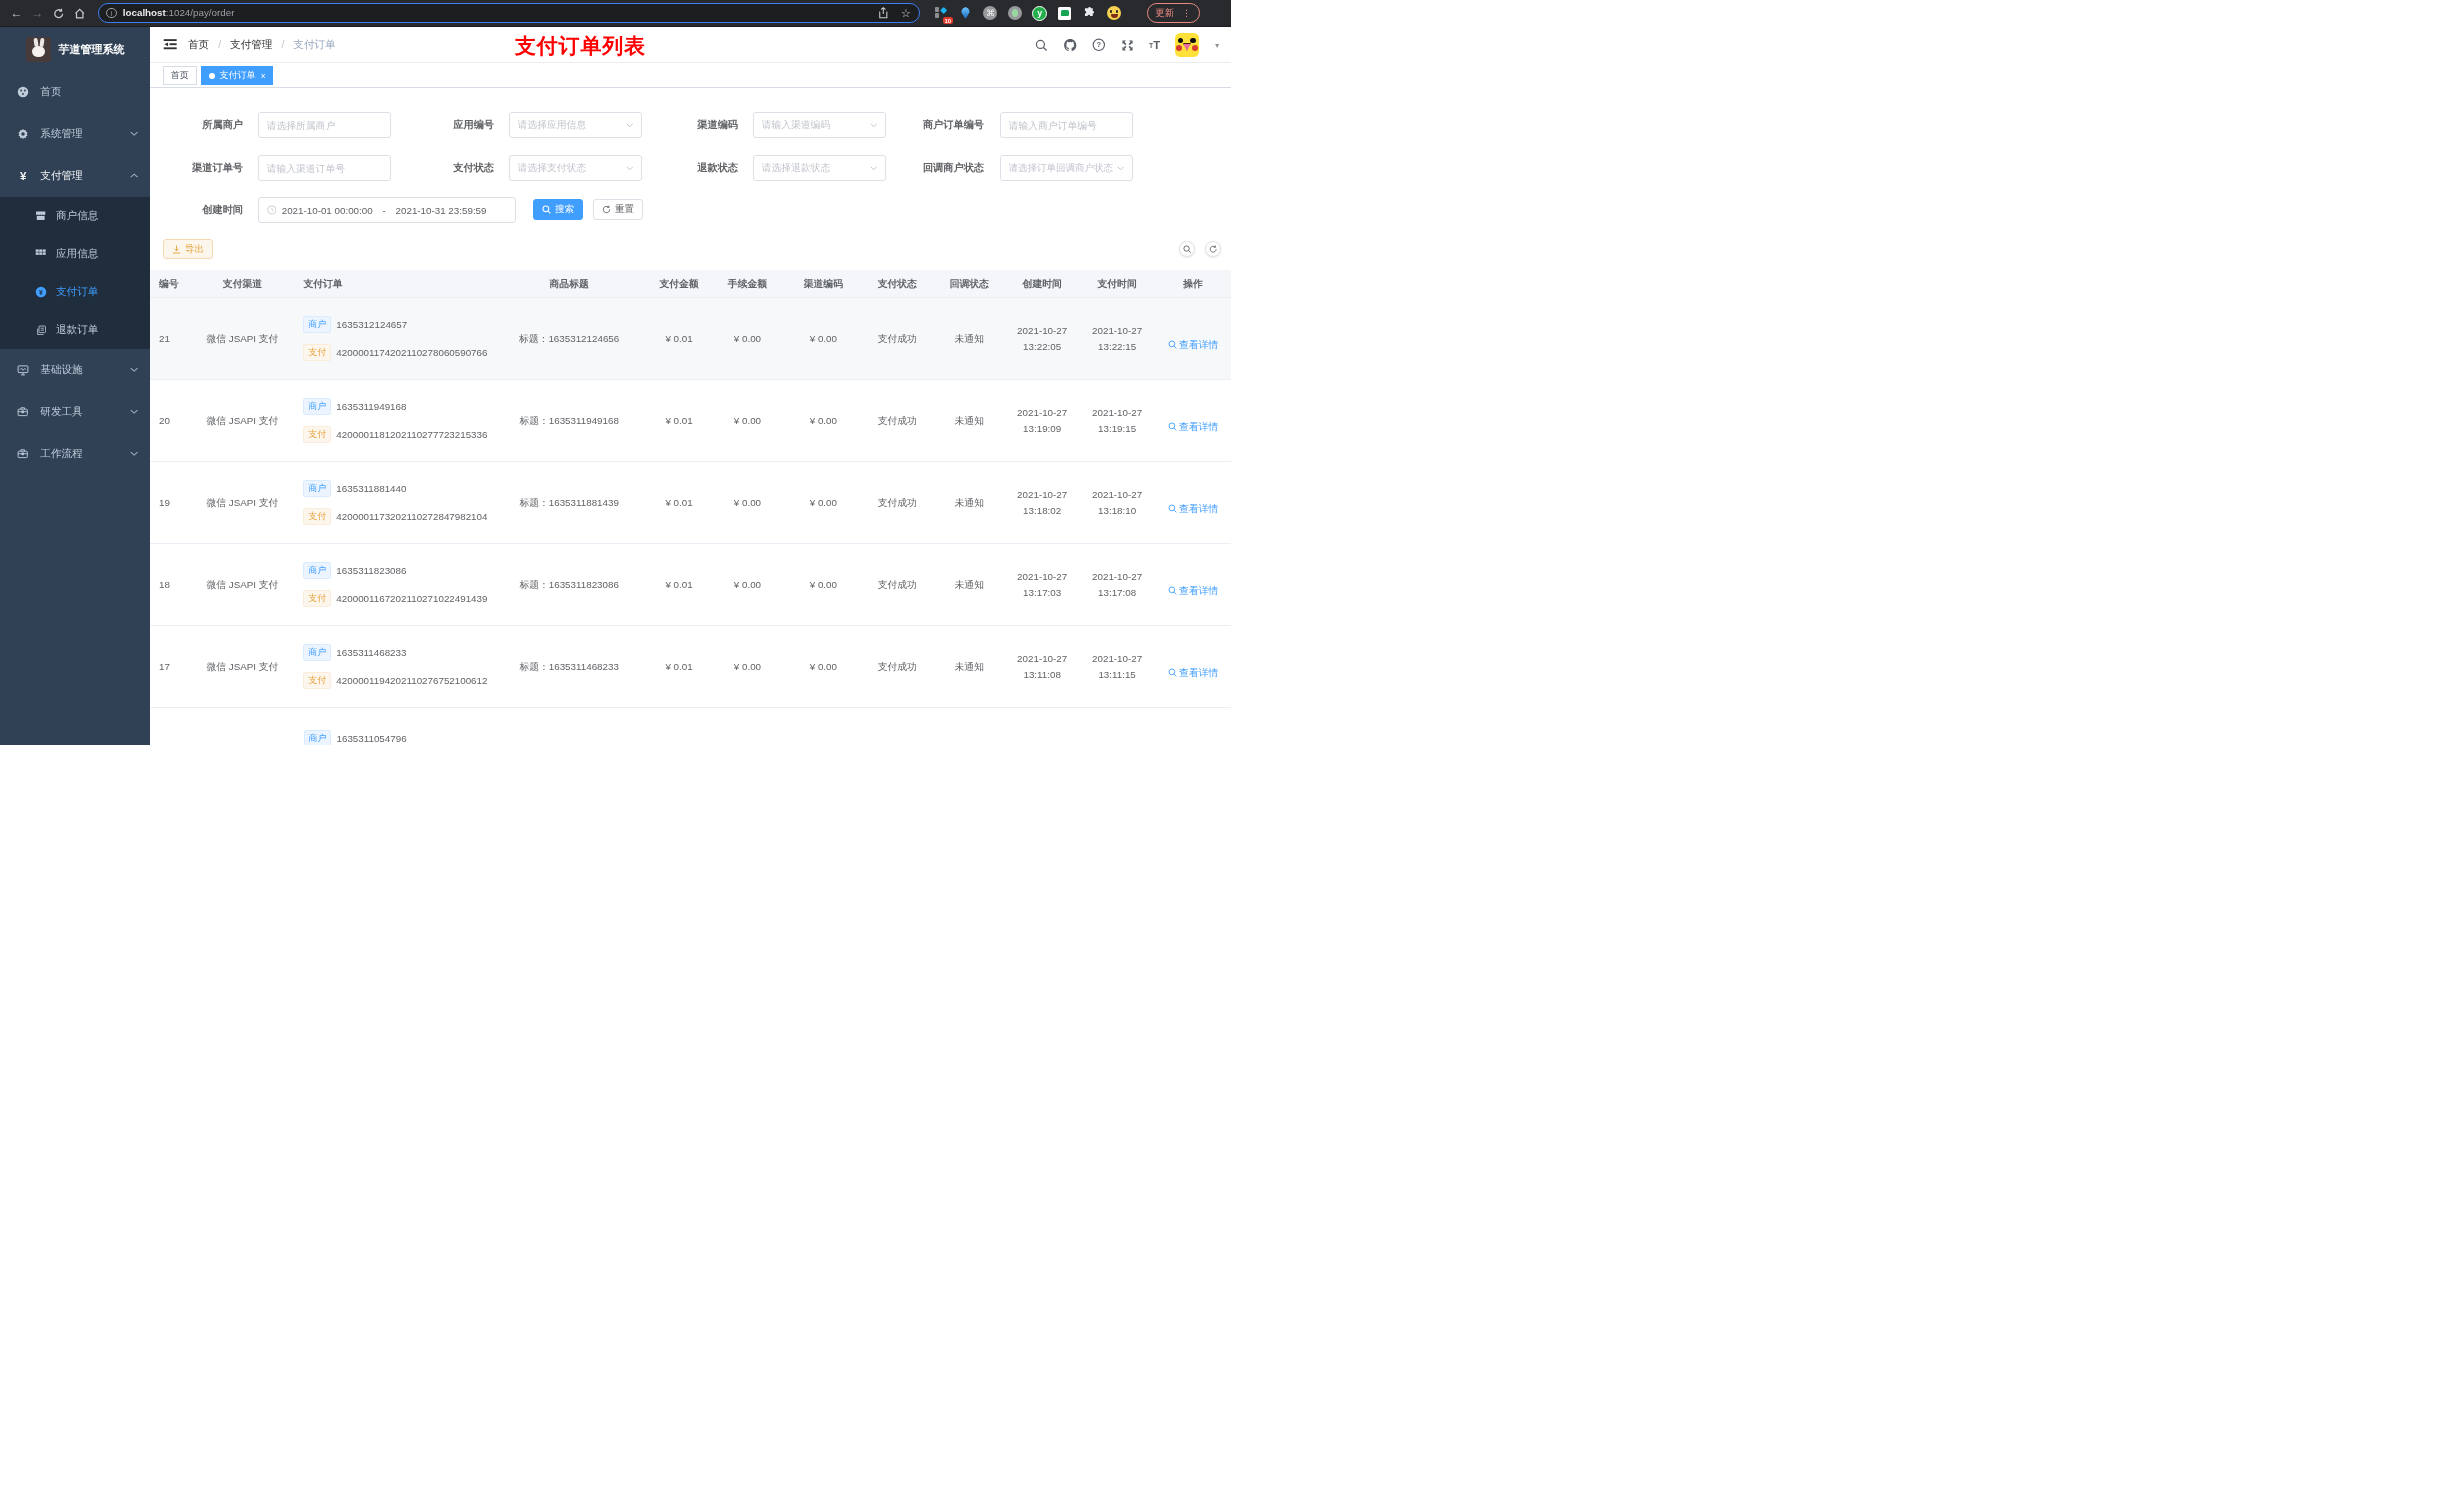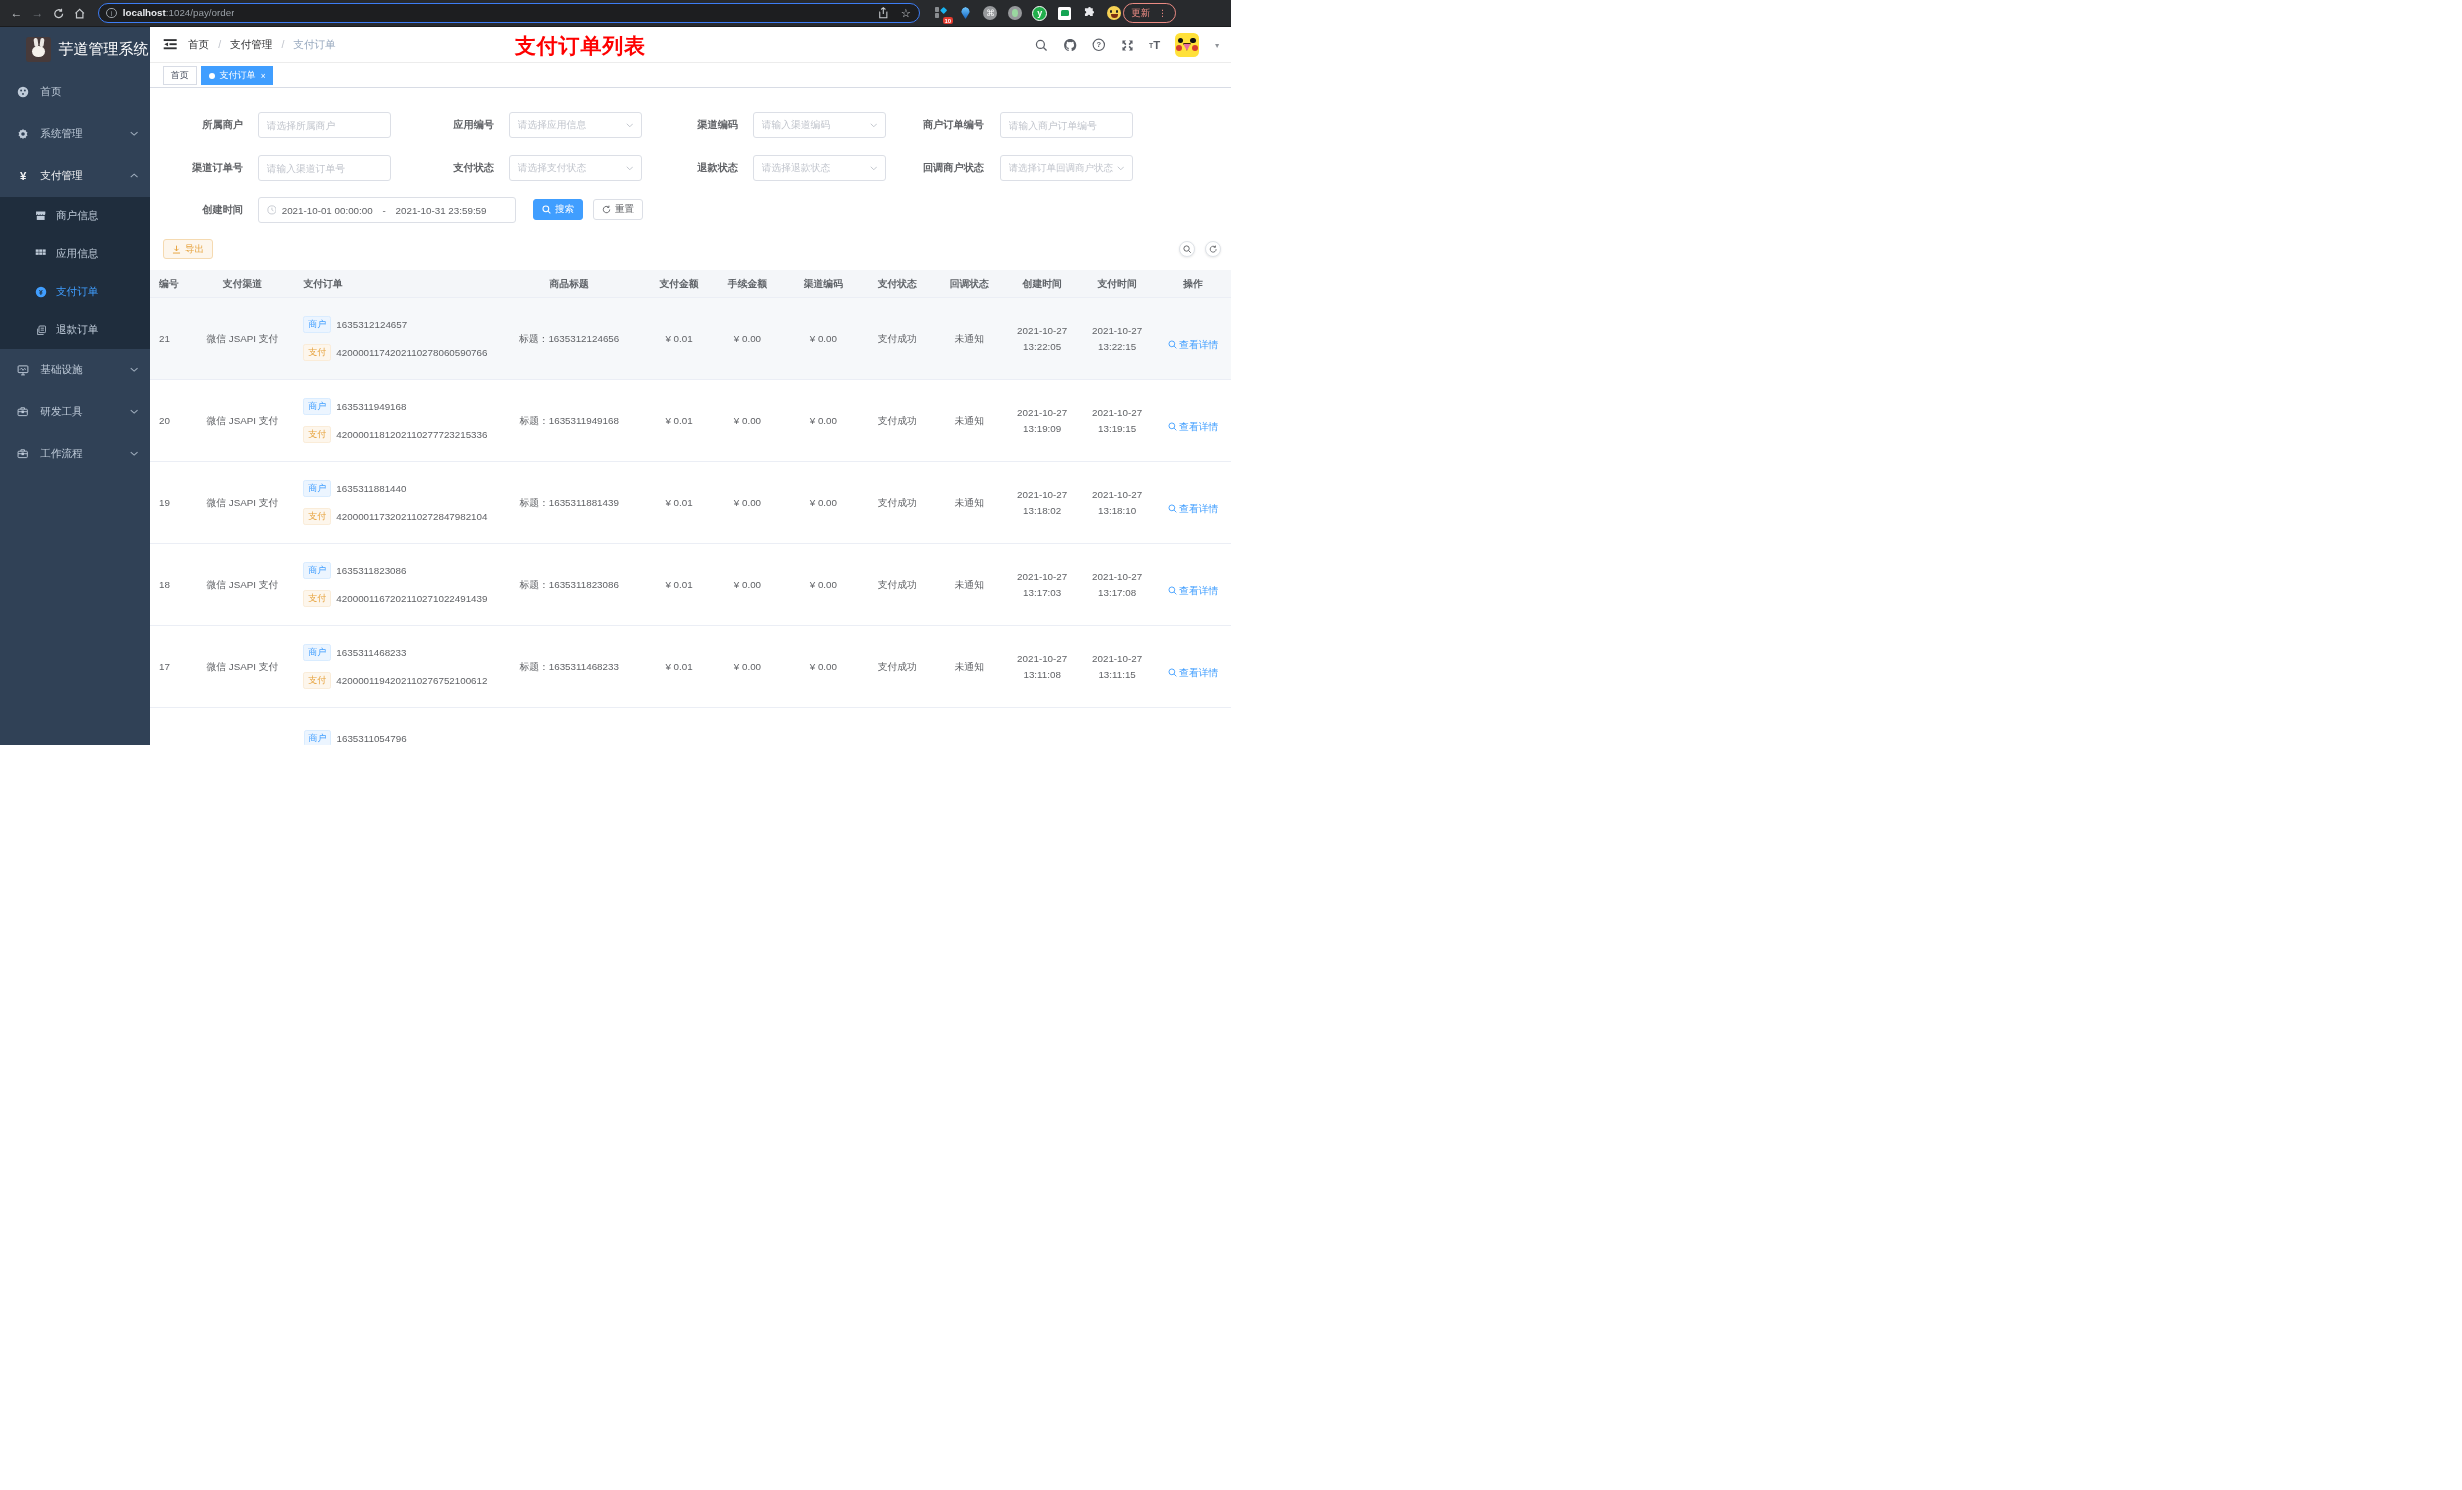--- a/index.html
+++ b/index.html
@@ -30,35 +30,35 @@
   .ext-dot-outer { width:14.4px; height:14.4px; border-radius:50%; background:#97999c; display:flex; align-items:center; justify-content:center; }
   .ext-dot-inner { width:6.8px; height:8.3px; border-radius:50%; background:#9ad7a0; }
   .ext-y { width:15px; height:15px; border-radius:50%; background:#21ae4b; color:#fff; font-weight:700; font-size:9px; display:flex; align-items:center; justify-content:center; border:1.5px solid #fff; }
   .ext-chat { width:13px; height:13px; background:#fff; border-radius:1.5px; display:flex; align-items:center; justify-content:center; }
   .ext-chat i { width:8.3px; height:6.8px; background:#15a554; border-radius:1.5px 1.5px 1.5px 0; }
   .ext-puzzle { color:#e9eaed; }
   .ext-emoji { width:14.4px; height:14.4px; border-radius:50%; background:#f6d154; position:relative; }
   .ext-emoji .e { position:absolute; width:2.3px; height:3px; background:#222; border-radius:50%; top:3.8px; }
   .ext-emoji .e.l{left:3px;} .ext-emoji .e.r{right:3px;}
   .ext-emoji .m { position:absolute; left:3.8px; bottom:2.3px; width:6.8px; height:3.8px; background:#7c2d12; border-radius:0 0 6px 6px; }
-  .update-pill { margin-left:1px; display:flex; align-items:center; gap:7.6px; border:1.1px solid #ec8b83; color:#ec8b83; border-radius:9.8px; padding:2.3px 7.6px; font-size:9.5px; cursor:pointer; }
+  .update-pill { margin-left:25px; display:flex; align-items:center; gap:7.6px; border:1.1px solid #ec8b83; color:#ec8b83; border-radius:9.8px; padding:2.3px 7.6px; font-size:9.5px; cursor:pointer; }
   .vdots { letter-spacing:0; font-size:9px; line-height:1; }
 
   
   .app { position:absolute; top:27px; left:0; width:1231px; height:718px; display:flex; }
   .sidebar { width:150px; background:#304156; flex:0 0 auto; display:flex; flex-direction:column; overflow:hidden; }
   .main { flex:1; position:relative; background:#fff; overflow:hidden; }
 
   
   .logo-row { height:44px; display:flex; align-items:center; padding-left:26px; gap:7.6px; }
   .logo-img { width:25px; height:25px; border-radius:3px; background:#473a3a; position:relative; overflow:hidden; flex:0 0 auto; }
   .logo-img .ear { position:absolute; width:3.8px; height:9px; background:#ece8e4; border-radius:2.3px; top:1.5px; }
   .logo-img .ear.l{left:7.6px; transform:rotate(-8deg);} .logo-img .ear.r{left:13.6px; transform:rotate(8deg);}
   .logo-img .face { position:absolute; left:6px; top:9px; width:13px; height:11.4px; background:#f5f1ec; border-radius:50%; }
-  .logo-title { color:#fff; font-size:15px; font-weight:400; white-space:nowrap; }
+  .logo-title { color:#fff; font-size:11px; font-weight:700; white-space:nowrap; }
   .menu { flex:1; }
   .m-item { position:relative; height:42px; display:flex; align-items:center; color:#bfcbd9; font-size:10.6px; cursor:pointer; padding-left:16.7px; }
   .m-item .ico { width:13px; height:13px; margin-right:10.6px; display:flex; align-items:center; justify-content:center; font-size:11.4px; flex:0 0 auto; }
   .m-item .chev { position:absolute; right:12px; color:#9fadbd; }
   .m-item.parent-open { color:#f4f4f5; }
   .submenu { background:#1f2d3d; }
   .s-item { height:38px; display:flex; align-items:center; color:#bfcbd9; font-size:10.6px; cursor:pointer; padding-left:35px; }
   .s-item .ico { width:12px; height:12px; margin-right:9px; display:flex; align-items:center; justify-content:center; font-size:10.6px; flex:0 0 auto; }
   .s-item.active { color:#409eff; }
 

